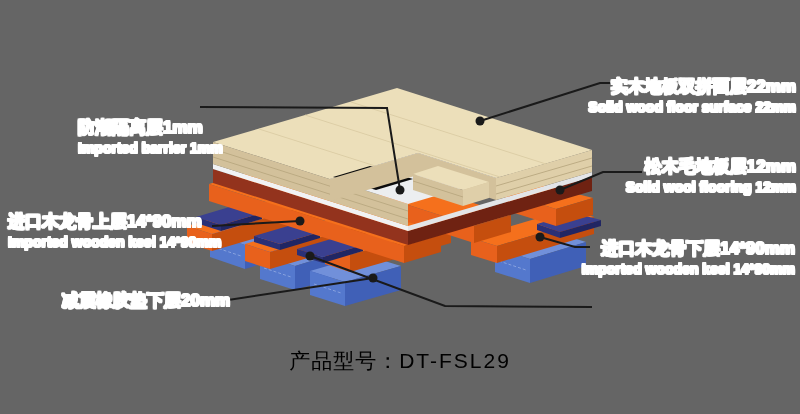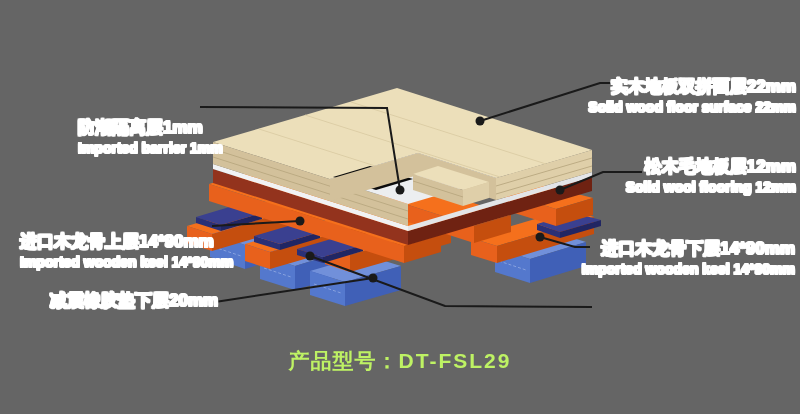--- a/index.html
+++ b/index.html
@@ -17,22 +17,22 @@
   .plankline{stroke:#b9a880;stroke-width:1;opacity:.9}
   .stitch{stroke:#93abe2;stroke-width:1;stroke-dasharray:3,2;fill:none;opacity:.8}
   .callout{stroke:#1a1a1a;stroke-width:2;fill:none}
   .dot{fill:#1a1a1a}
   .lbl{position:absolute;color:#ffffff;font-weight:bold;line-height:1.3;white-space:nowrap;
        text-shadow:-1px -1px 0 #fff,0 -1px 0 #fff,1px -1px 0 #fff,-1px 0 0 #fff,
                    1px 0 0 #fff,-1px 1px 0 #fff,0 1px 0 #fff,1px 1px 0 #fff;}
   .lbl .zh{font-size:17px;}
   .lbl .en{font-size:14px;}
   .lbl.r{text-align:right;}
-  .title{position:absolute;left:0;right:0;top:347px;text-align:center;color:#bef264;
-         font-size:21px;font-weight:bold;letter-spacing:1px;}
+  .title{position:absolute;left:0;right:0;top:347px;text-align:center;color:#000000;
+         font-size:21px;font-weight:normal;letter-spacing:1px;}
   .title .model{letter-spacing:2px;}
 </style>
 </head>
 <body>
 
 <div id="stage">
 
 <svg width="800" height="414" viewBox="0 0 800 414">
 
   <g>
@@ -189,31 +189,31 @@
   <div class="lbl r" style="right:4px;top:76px;">
     <div class="zh">实木地板双拼面层22mm</div>
     <div class="en">Solid wood floor surface 22mm</div>
   </div>
 
   <div class="lbl r" style="right:4px;top:156px;">
     <div class="zh">松木毛地板层12mm</div>
     <div class="en">Solid wool flooring 12mm</div>
   </div>
 
-  <div class="lbl" style="left:20px;top:211px;margin-top:20px;">
+  <div class="lbl" style="left:8px;top:211px;">
     <div class="zh">进口木龙骨上层14*90mm</div>
     <div class="en">Imported wooden keel 14*90mm</div>
   </div>
 
   <div class="lbl r" style="right:5px;top:238px;">
     <div class="zh">进口木龙骨下层14*90mm</div>
     <div class="en">Imported wooden keel 14*90mm</div>
   </div>
 
-  <div class="lbl" style="left:50px;top:290px;">
+  <div class="lbl" style="left:62px;top:290px;">
     <div class="zh">减震橡胶垫下层20mm</div>
   </div>
 
 
   <div class="title">
     <span>产品型号：</span><span class="model">DT-FSL29</span>
   </div>
 
 </div>
 

